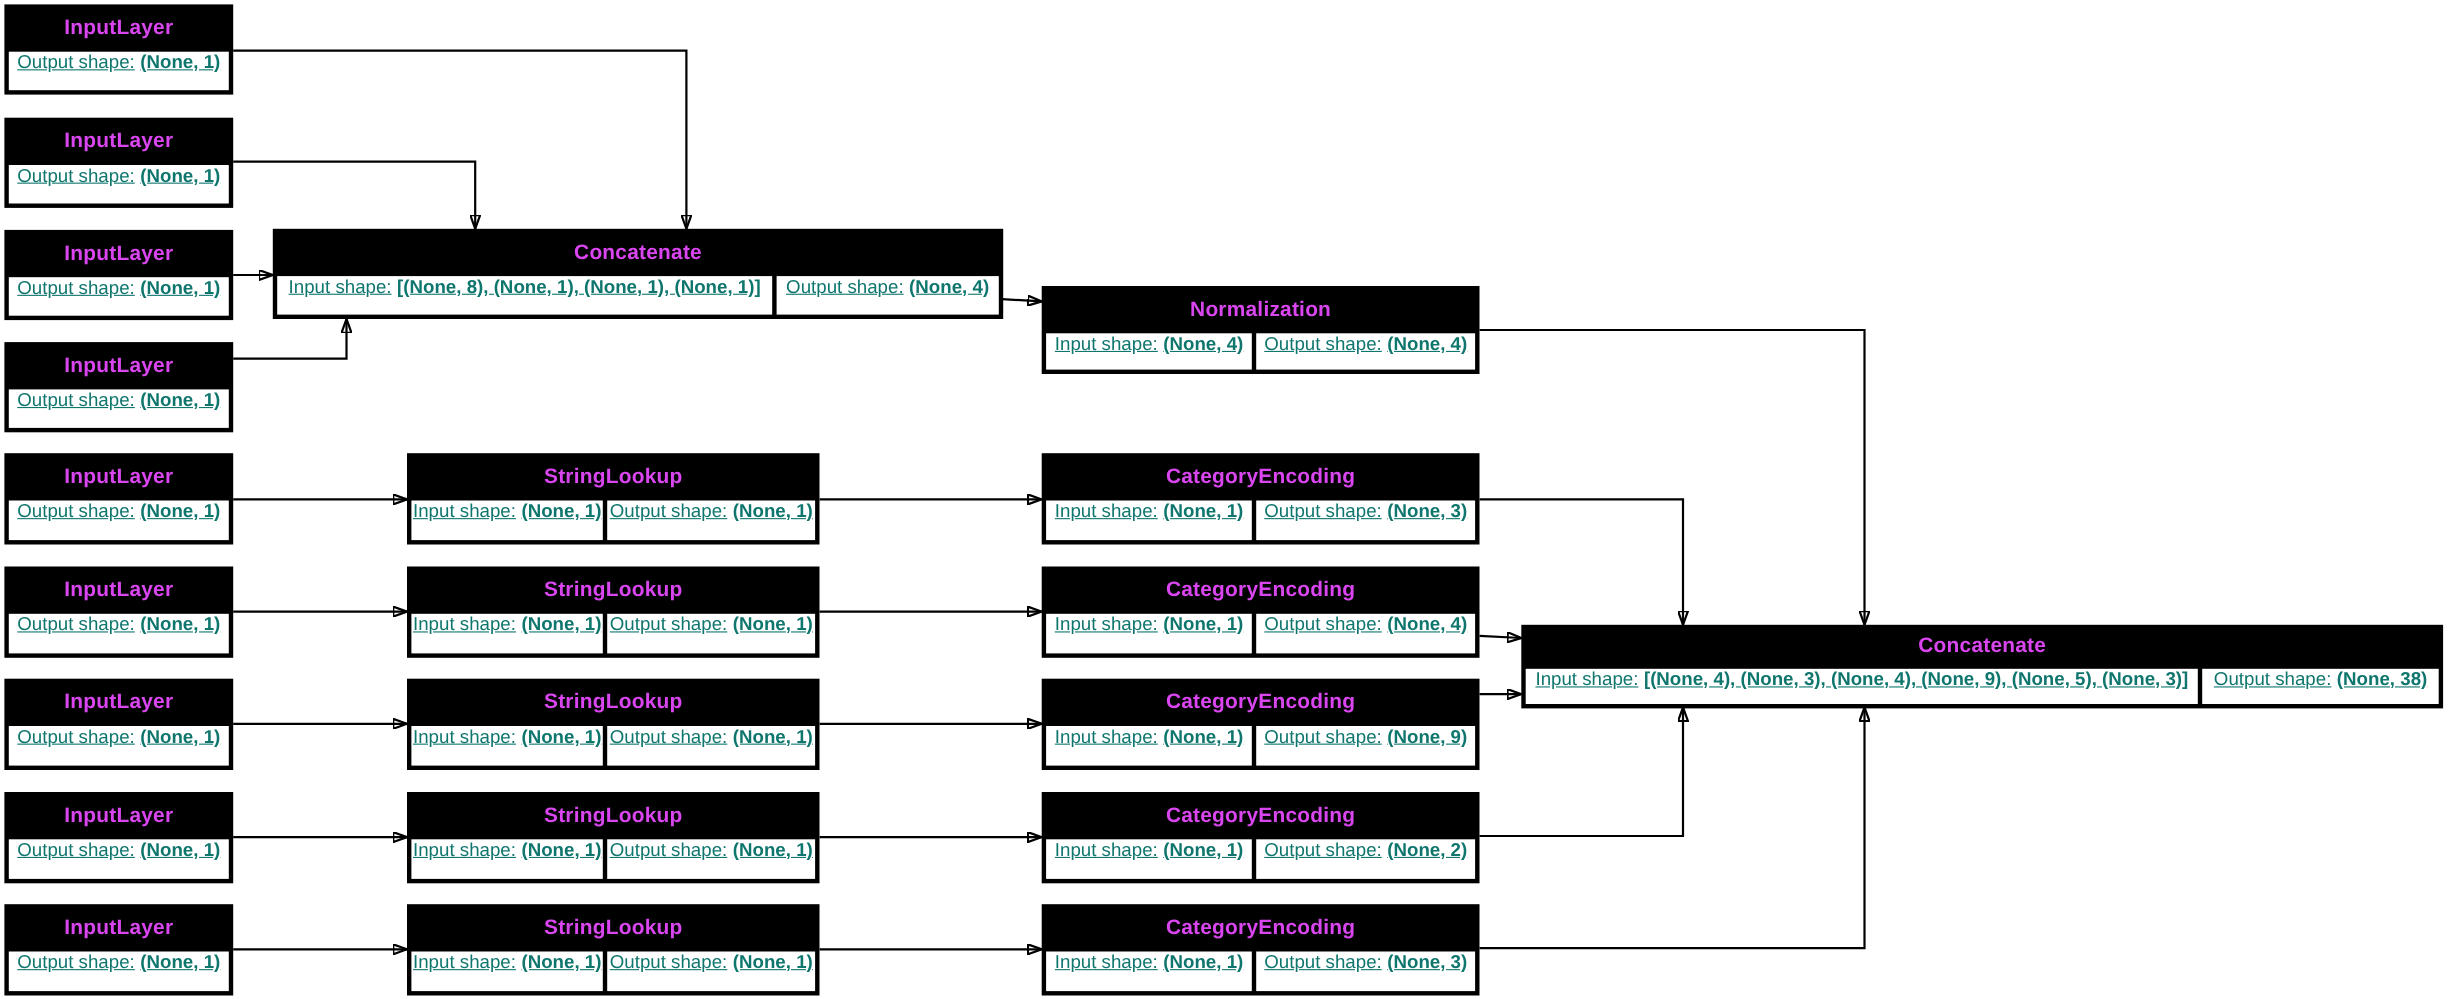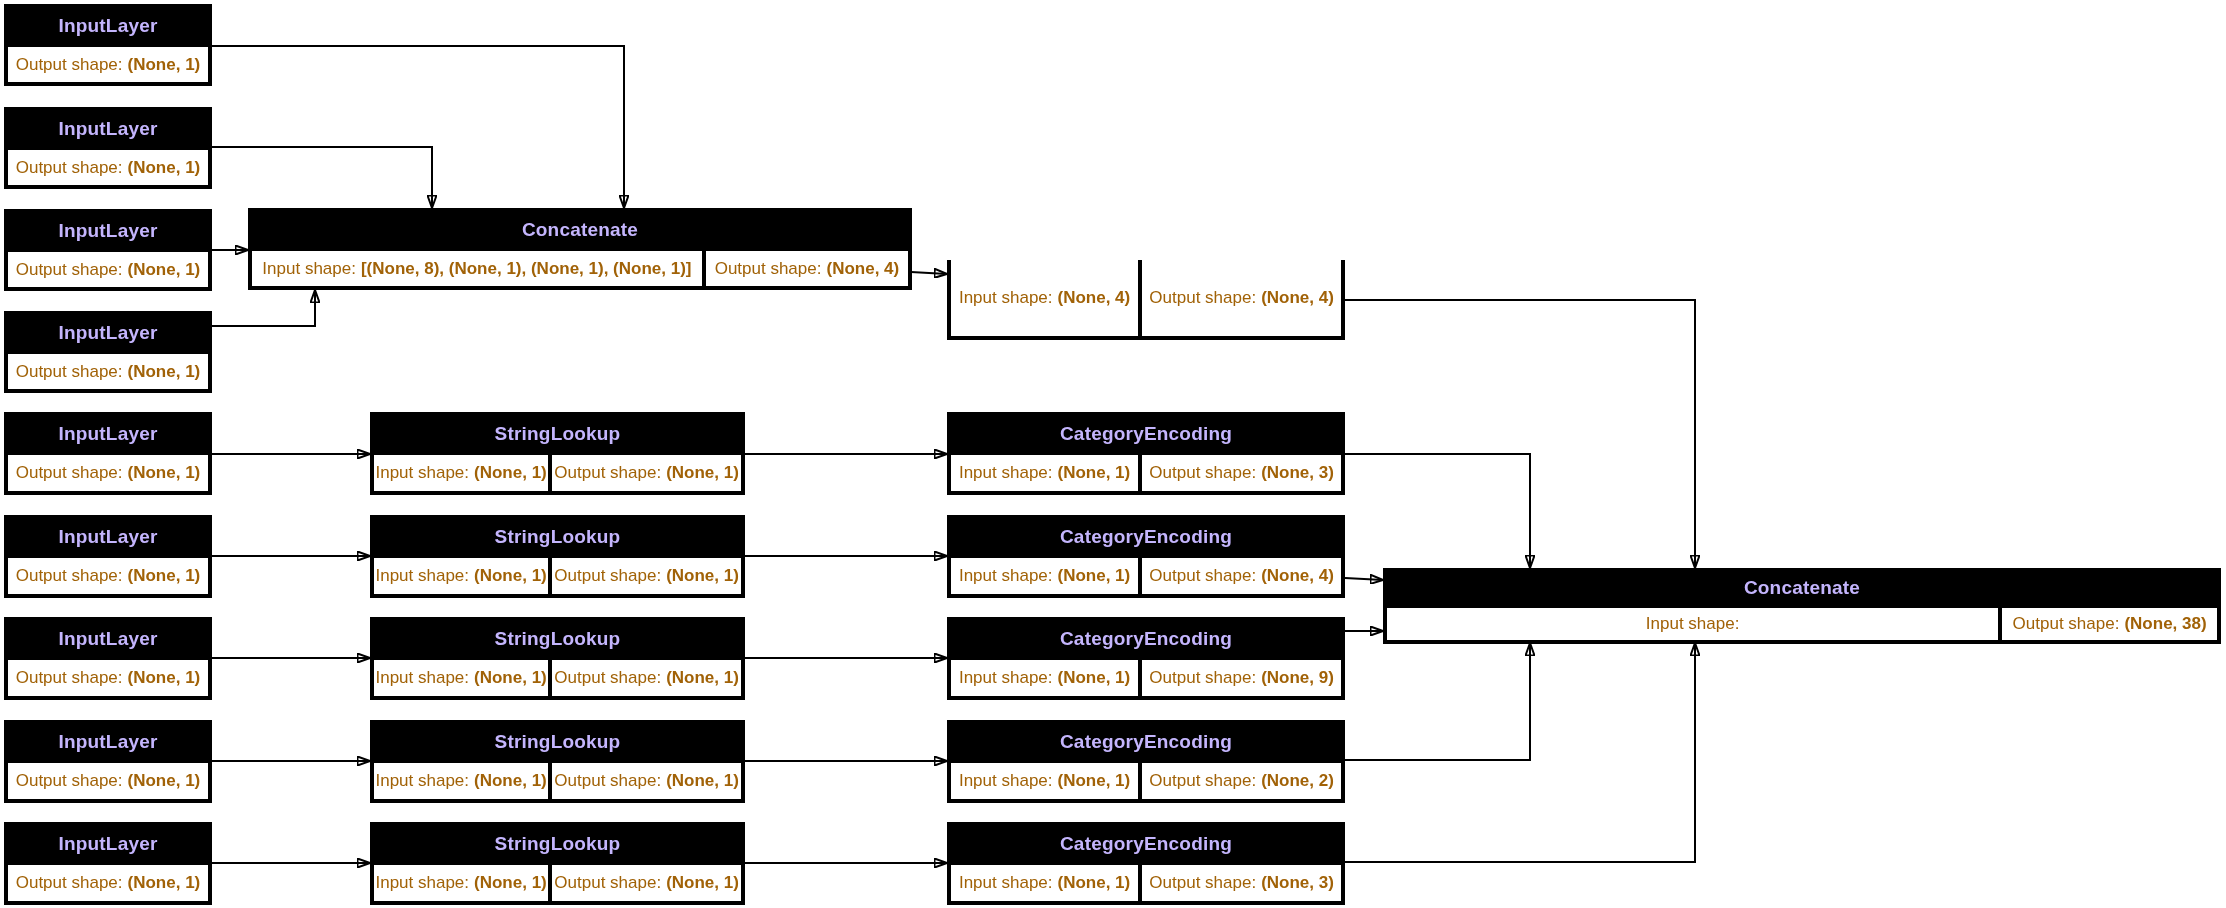--- a/index.html
+++ b/index.html
@@ -33,42 +33,43 @@
     background: #000000;
     display: flex;
     flex-direction: column;
     box-sizing: border-box;
   }
   .node-title {
     flex: 0 0 43px;
     display: flex;
     align-items: center;
     justify-content: center;
-    color: #c4b5fd;
+    color: #d946ef;
     font-size: 19px;
     font-weight: bold;
     letter-spacing: 0.2px;
   }
   .node-body {
     flex: 1;
     display: flex;
     gap: 4px;
     padding: 0 4px 4px 4px;
     min-height: 0;
   }
   .cell {
     flex: 50 1 0;
     background: #ffffff;
-    color: #a16207;
+    color: #0f766e;
     display: flex;
-    align-items: center;
+    align-items: flex-start;
     justify-content: center;
     font-size: 17px;
     white-space: nowrap;
     overflow: hidden;
+    text-decoration: underline;
   }
   .cell .val {
     font-weight: bold;
     margin-left: 5px;
   }
 </style>
 </head>
 <body>
 
 <div class="canvas">
@@ -200,20 +201,21 @@
         <span class="val">[(None, 8), (None, 1), (None, 1), (None, 1)]</span>
       </div>
       <div class="cell" style="flex-grow:31">
         <span class="lbl">Output shape:</span>
         <span class="val">(None, 4)</span>
       </div>
     </div>
   </div>
 
   <div class="node" style="left:947px;top:260px;width:398px;height:80px">
+    <div class="node-title">Normalization</div>
     <div class="node-body">
       <div class="cell" style="flex-grow:48.5">
         <span class="lbl">Input shape:</span>
         <span class="val">(None, 4)</span>
       </div>
       <div class="cell" style="flex-grow:51.5">
         <span class="lbl">Output shape:</span>
         <span class="val">(None, 4)</span>
       </div>
     </div>
@@ -357,20 +359,21 @@
         <span class="val">(None, 3)</span>
       </div>
     </div>
   </div>
 
   <div class="node" style="left:1383px;top:568px;width:838px;height:76px">
     <div class="node-title" style="flex-basis:40px">Concatenate</div>
     <div class="node-body">
       <div class="cell" style="flex-grow:74">
         <span class="lbl">Input shape:</span>
+        <span class="val">[(None, 4), (None, 3), (None, 4), (None, 9), (None, 5), (None, 3)]</span>
       </div>
       <div class="cell" style="flex-grow:26">
         <span class="lbl">Output shape:</span>
         <span class="val">(None, 38)</span>
       </div>
     </div>
   </div>
 
 </div>
 

